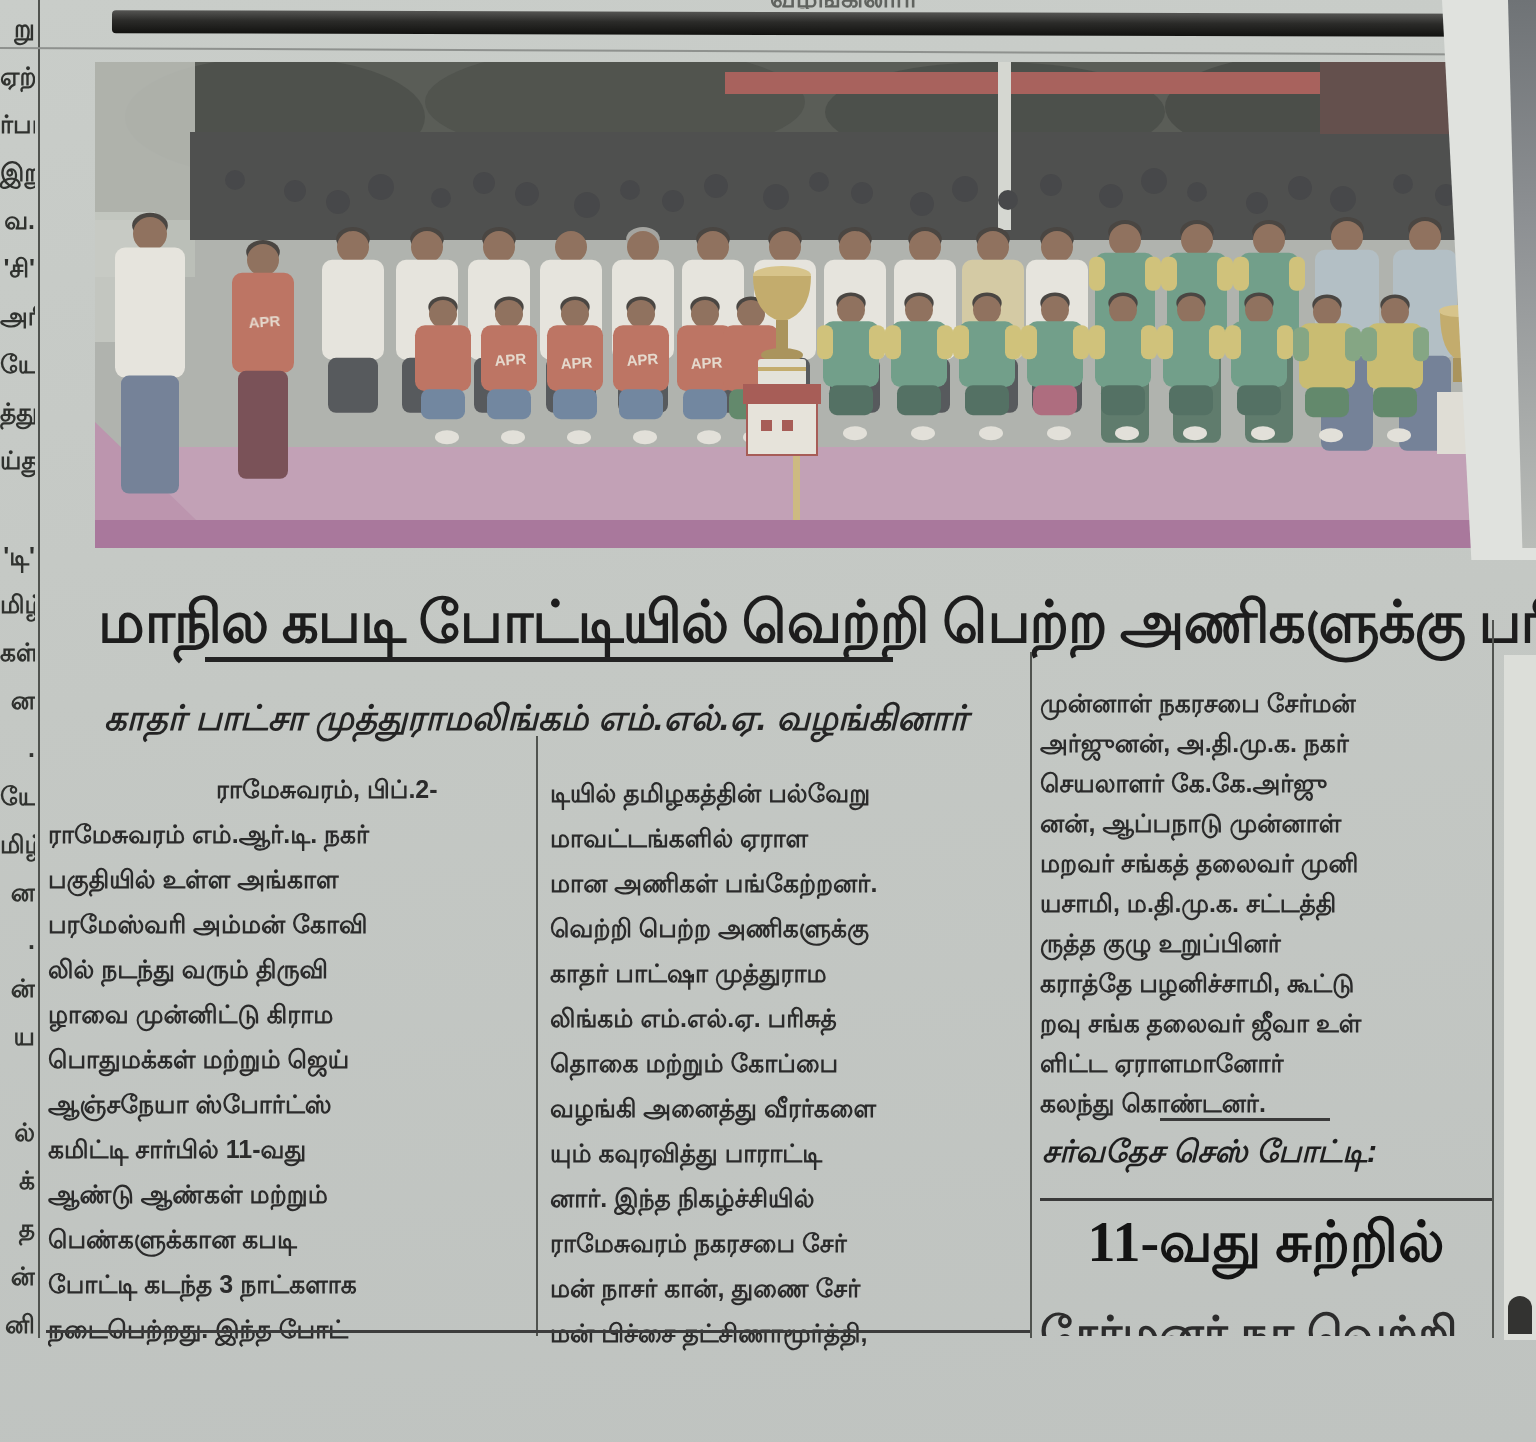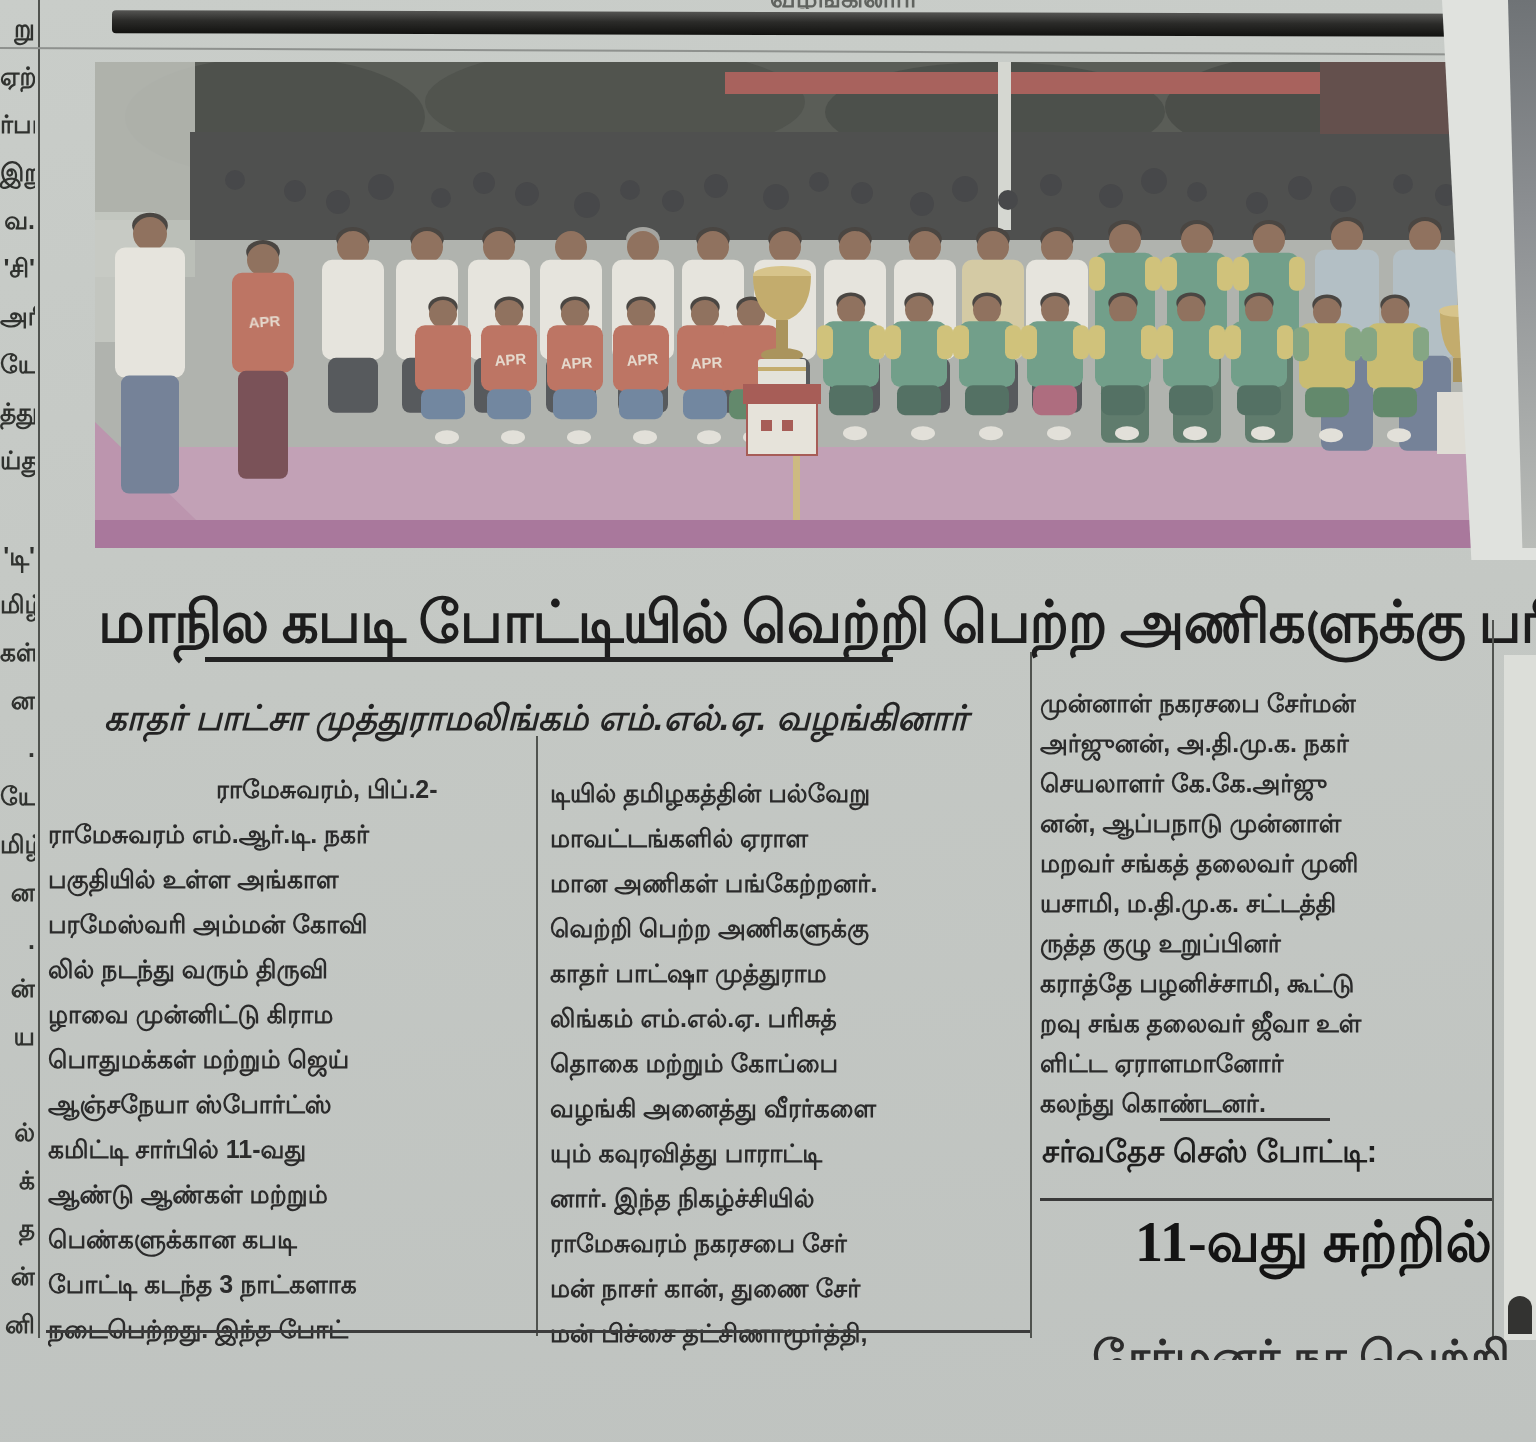--- a/index.html
+++ b/index.html
@@ -41,27 +41,27 @@
   .col2{left:550px;top:746px;width:476px;height:592px;}
   .col3{left:1040px;top:658px;width:448px;height:450px;line-height:40px;}
   .divider-a{left:536px;top:736px;height:600px;}
   .divider-b{left:1030px;top:652px;height:686px;}
   .right-rule{left:1492px;top:620px;height:718px;}
   .bottom-rule{position:absolute;left:46px;top:1330px;width:984px;height:3px;background:#3c3c3c;}
 
   
   .sep-short{position:absolute;left:1160px;top:1118px;width:170px;height:3px;background:#3a3a3a;}
   .chess-heading{position:absolute;left:1042px;top:1134px;width:446px;font-size:31px;font-weight:bold;
-    white-space:nowrap;overflow:hidden;color:#1f1f1f;}
+    white-space:nowrap;overflow:hidden;color:#1f1f1f;font-style:italic;}
   .chess-rule{position:absolute;left:1040px;top:1198px;width:452px;height:3px;background:#3a3a3a;}
-  .chess-headline{position:absolute;left:1040px;top:1210px;width:452px;text-align:right;
+  .chess-headline{position:absolute;left:1040px;top:1210px;width:452px;text-align:center;
     font-family:"Liberation Serif",serif;font-size:56px;font-weight:bold;color:#141414;
     white-space:nowrap;overflow:hidden;}
   .chess-partial{position:absolute;left:1040px;top:1306px;width:470px;height:30px;overflow:hidden;
-    font-size:46px;font-weight:bold;text-align:right;color:#2c2c2c;margin-top:24px;}
+    font-size:46px;font-weight:bold;text-align:left;color:#2c2c2c;}
 
   
   .torn-top{position:absolute;left:1442px;top:0;width:96px;height:560px;background:#e0e2de;
     transform:skewX(3deg);transform-origin:top left;}
   .torn-shadow{position:absolute;left:1508px;top:0;width:30px;height:548px;
     background:linear-gradient(180deg,#6f7376 0%,#8d9093 40%,#b9bcb8 100%);transform:skewX(1.5deg);
     transform-origin:top left;}
   .right-lower-band{position:absolute;left:1504px;top:655px;width:32px;height:685px;background:#dcded9;}
   .edge-fragment{position:absolute;left:1508px;top:1296px;width:24px;height:38px;background:#333331;
     border-radius:12px 12px 0 0;}

